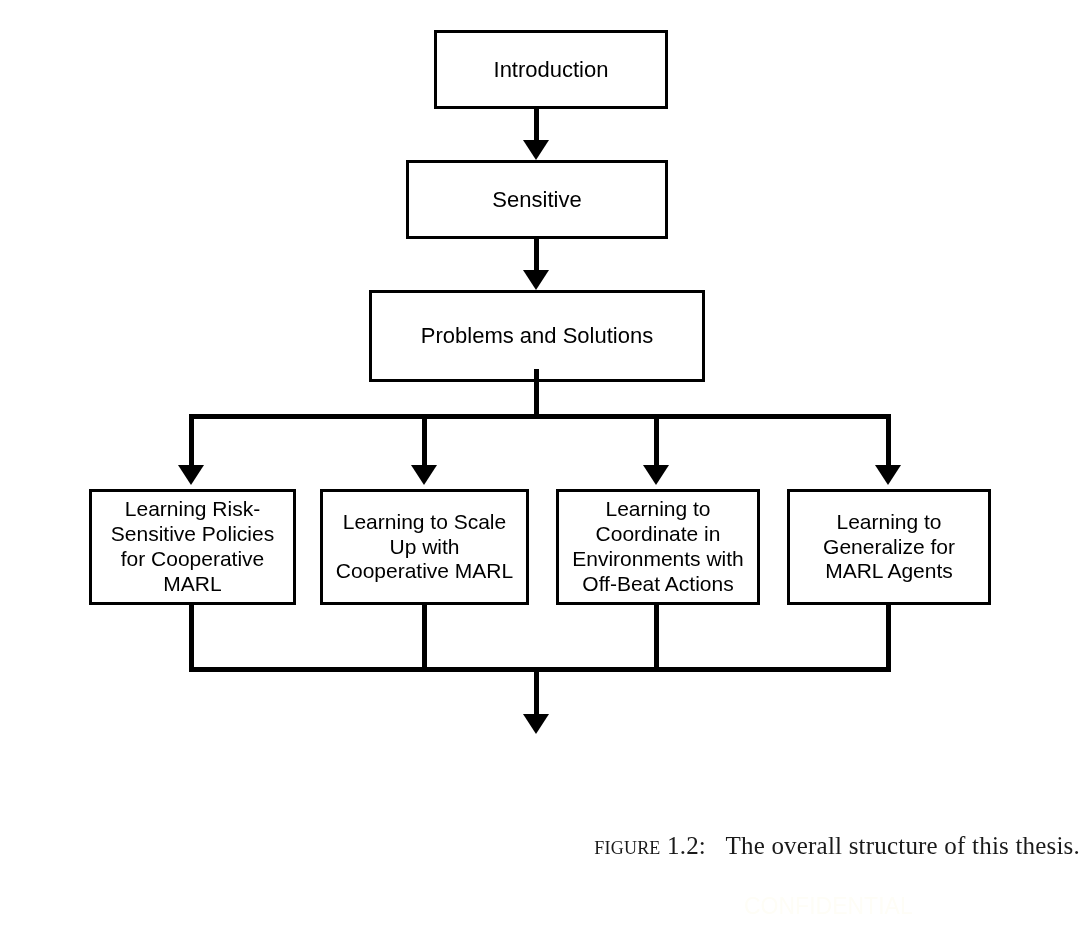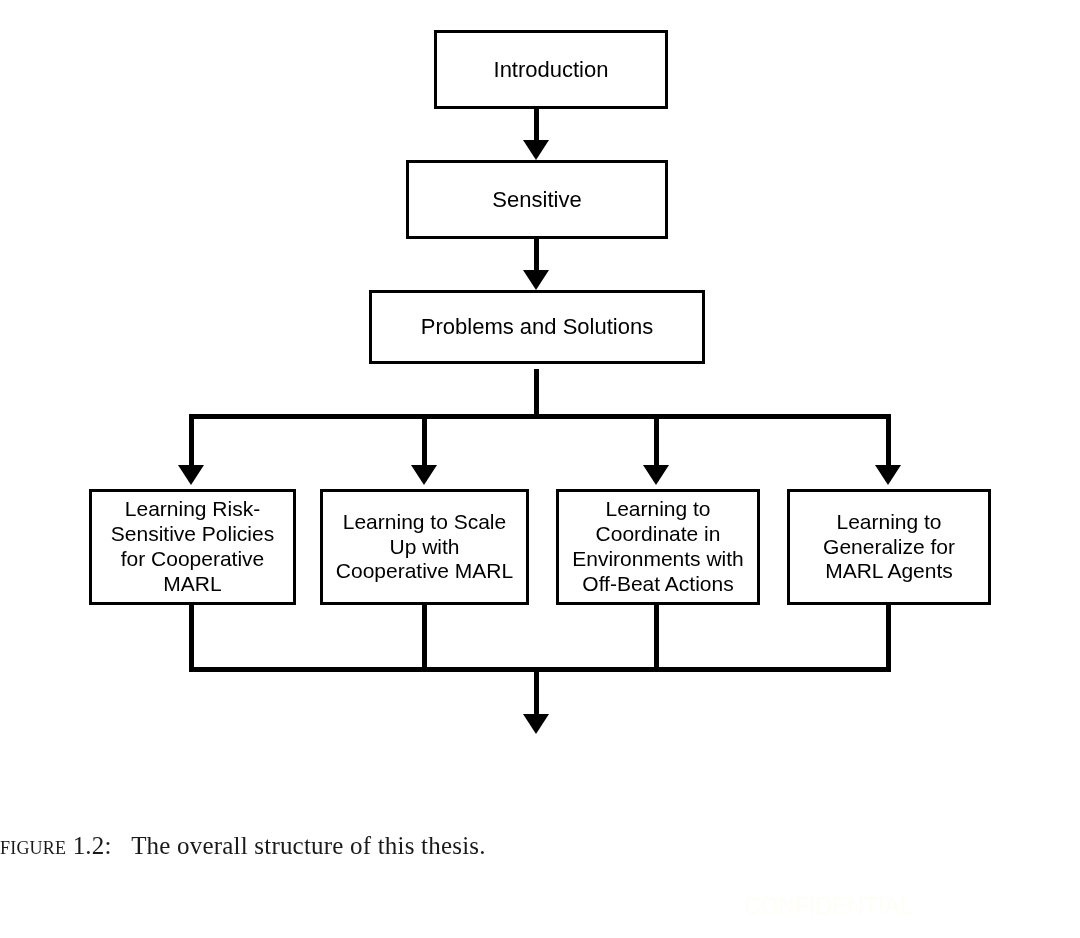--- a/index.html
+++ b/index.html
@@ -64,21 +64,21 @@
     border-right: 13px solid transparent;
     border-top: 20px solid #000000;
   }
 
   
   #caption {
     position: absolute;
     left: 0;
     right: 0;
     top: 832px;
-    text-align: left;
+    text-align: right;
     font-family: "Liberation Serif", serif;
     font-size: 25px;
     color: #1a1a1a;
     letter-spacing: 0.2px;
   }
   #caption .fig-word {
     font-variant: small-caps;
     text-transform: lowercase;
   }
   #caption .fig-word::first-letter {
@@ -110,21 +110,21 @@
   <div class="vline" style="left:534px; top:109px; height:36px;"></div>
   <div class="arrowhead" style="left:523px; top:140px;"></div>
 
   <div class="node level-2" style="left:406px; top:160px; width:262px; height:79px;">
     <span class="node-label">Sensitive</span>
   </div>
 
   <div class="vline" style="left:534px; top:239px; height:36px;"></div>
   <div class="arrowhead" style="left:523px; top:270px;"></div>
 
-  <div class="node level-3" style="left:369px; top:290px; width:336px; height:74px;justify-content:center;">
+  <div class="node level-3" style="left:369px; top:290px; width:336px; height:92px;justify-content:center;">
     <span class="node-label">Problems and Solutions</span>
   </div>
 
   <div class="vline" style="left:534px; top:369px; height:48px;"></div>
 
   <div class="hline" style="left:189px; top:414px; width:702px;"></div>
 
   <div class="vline" style="left:189px; top:414px; height:56px;"></div>
   <div class="arrowhead" style="left:178px; top:465px;"></div>
 

